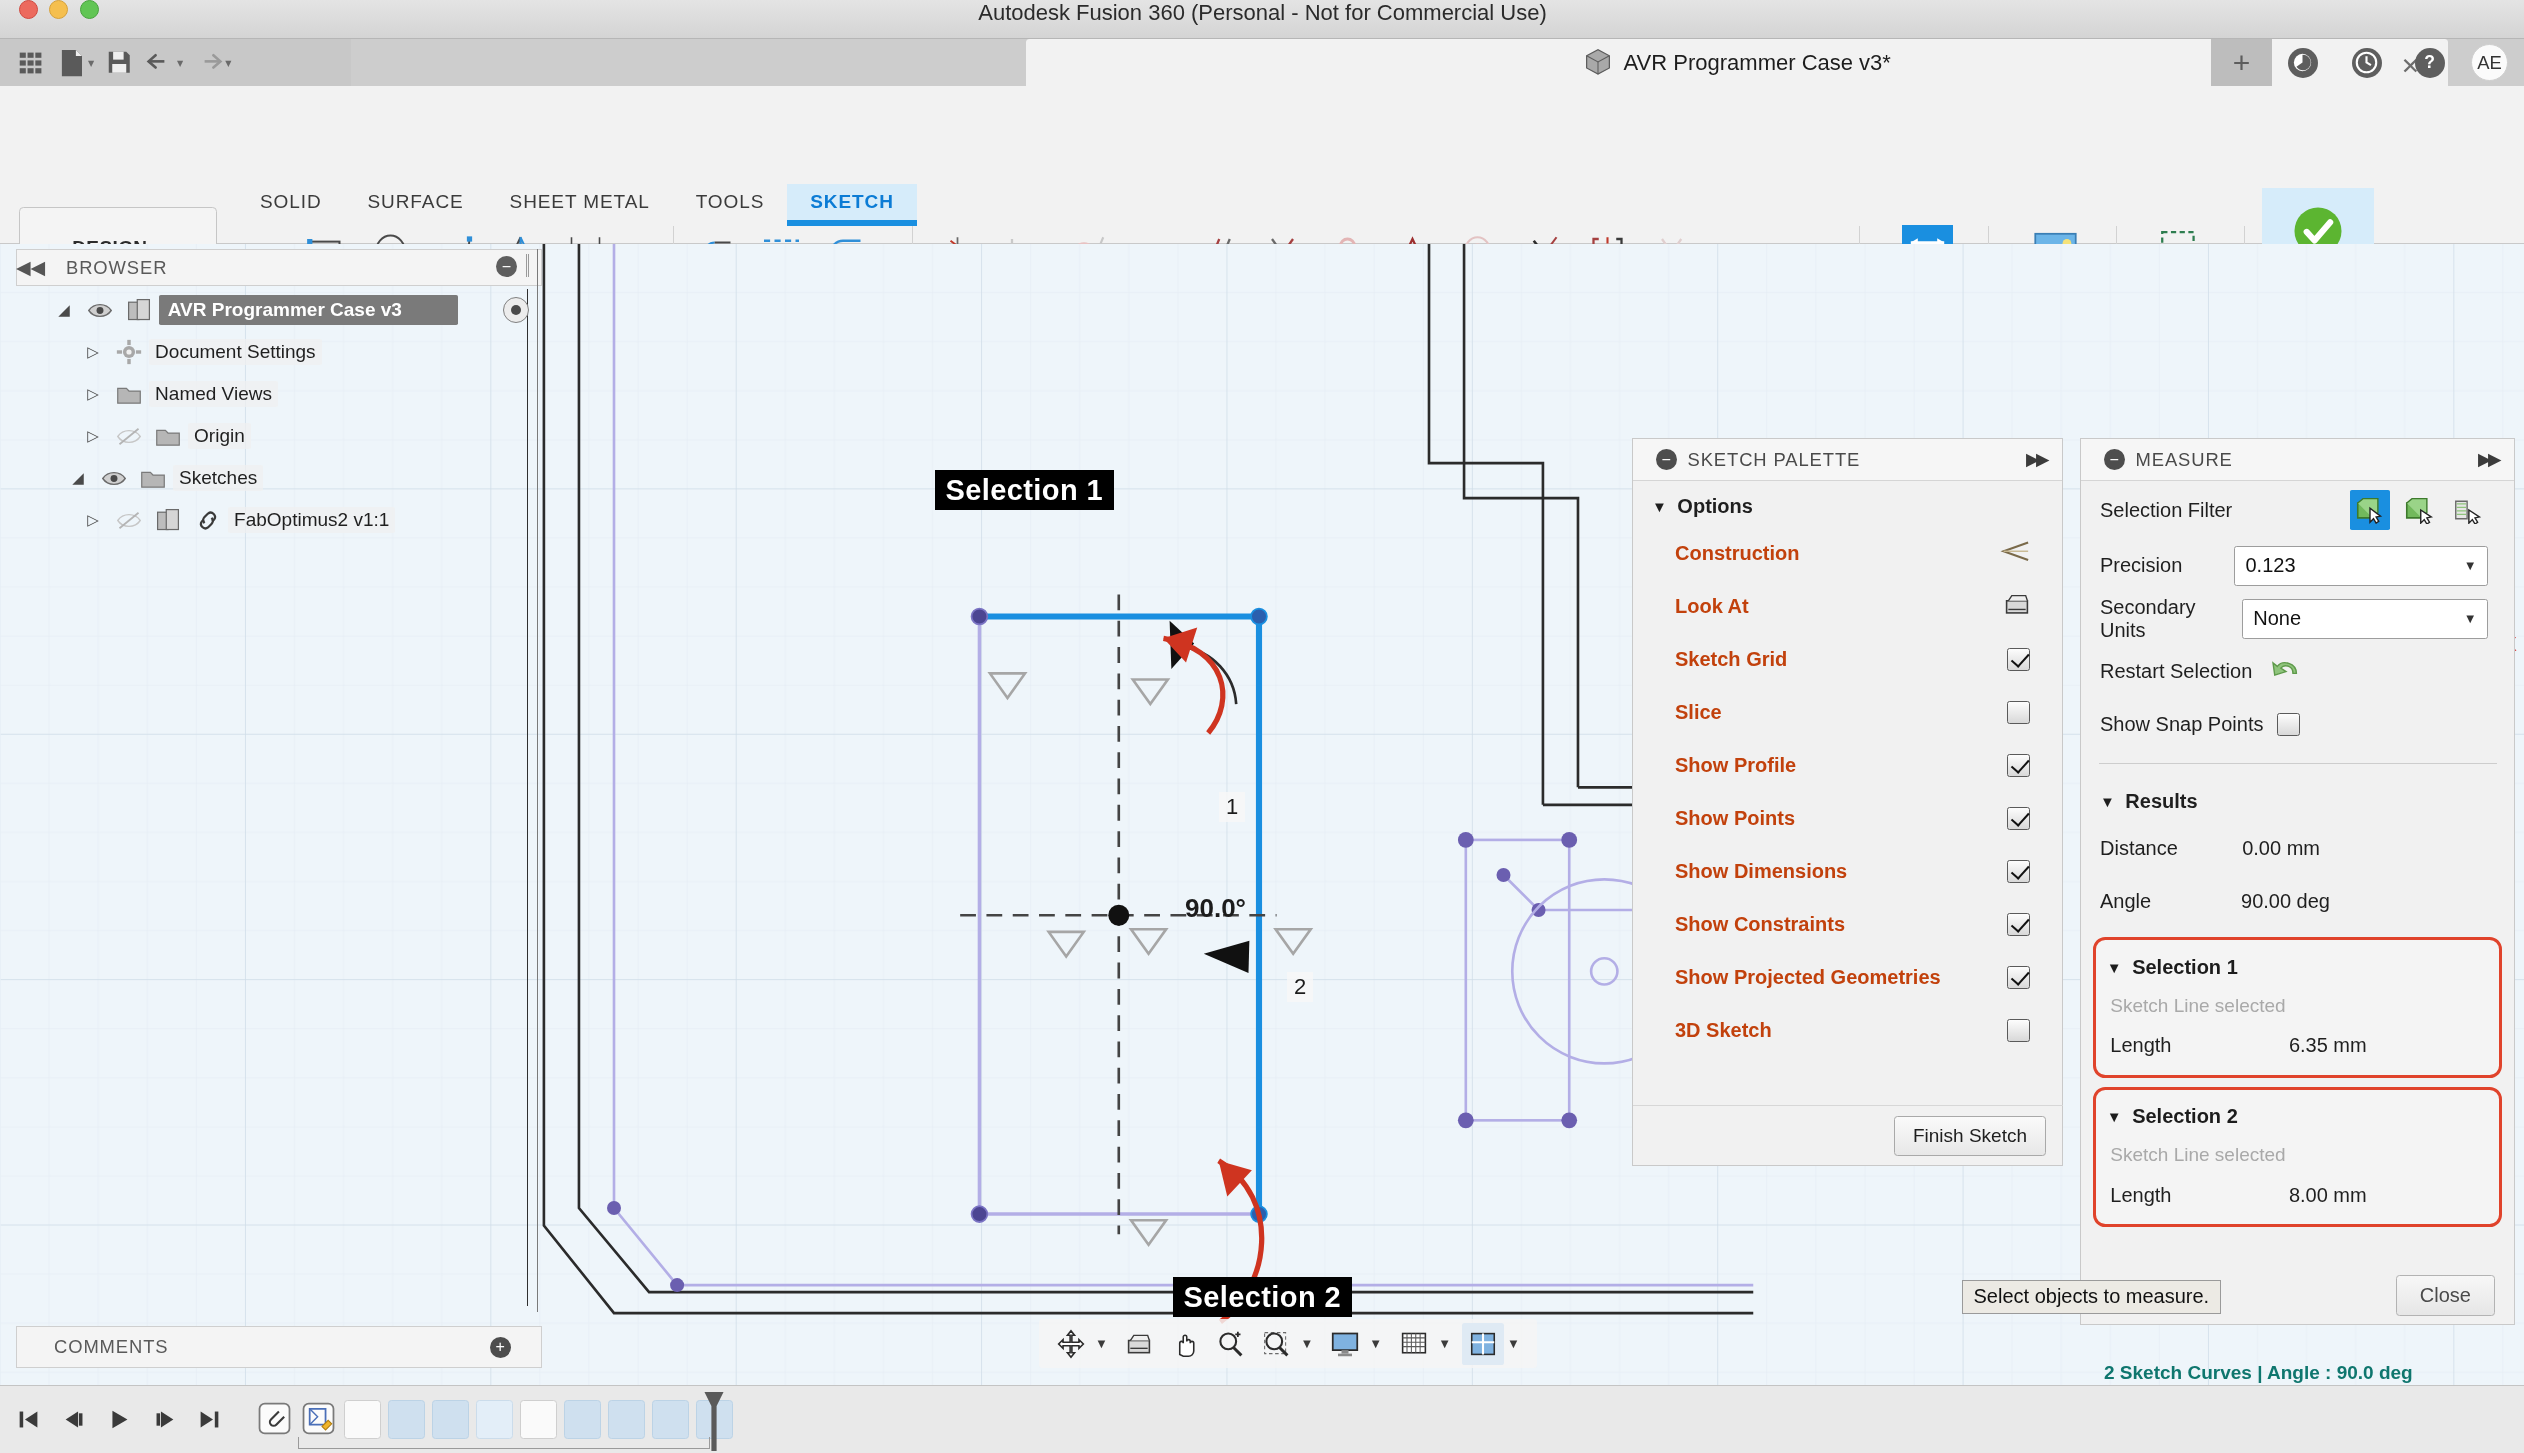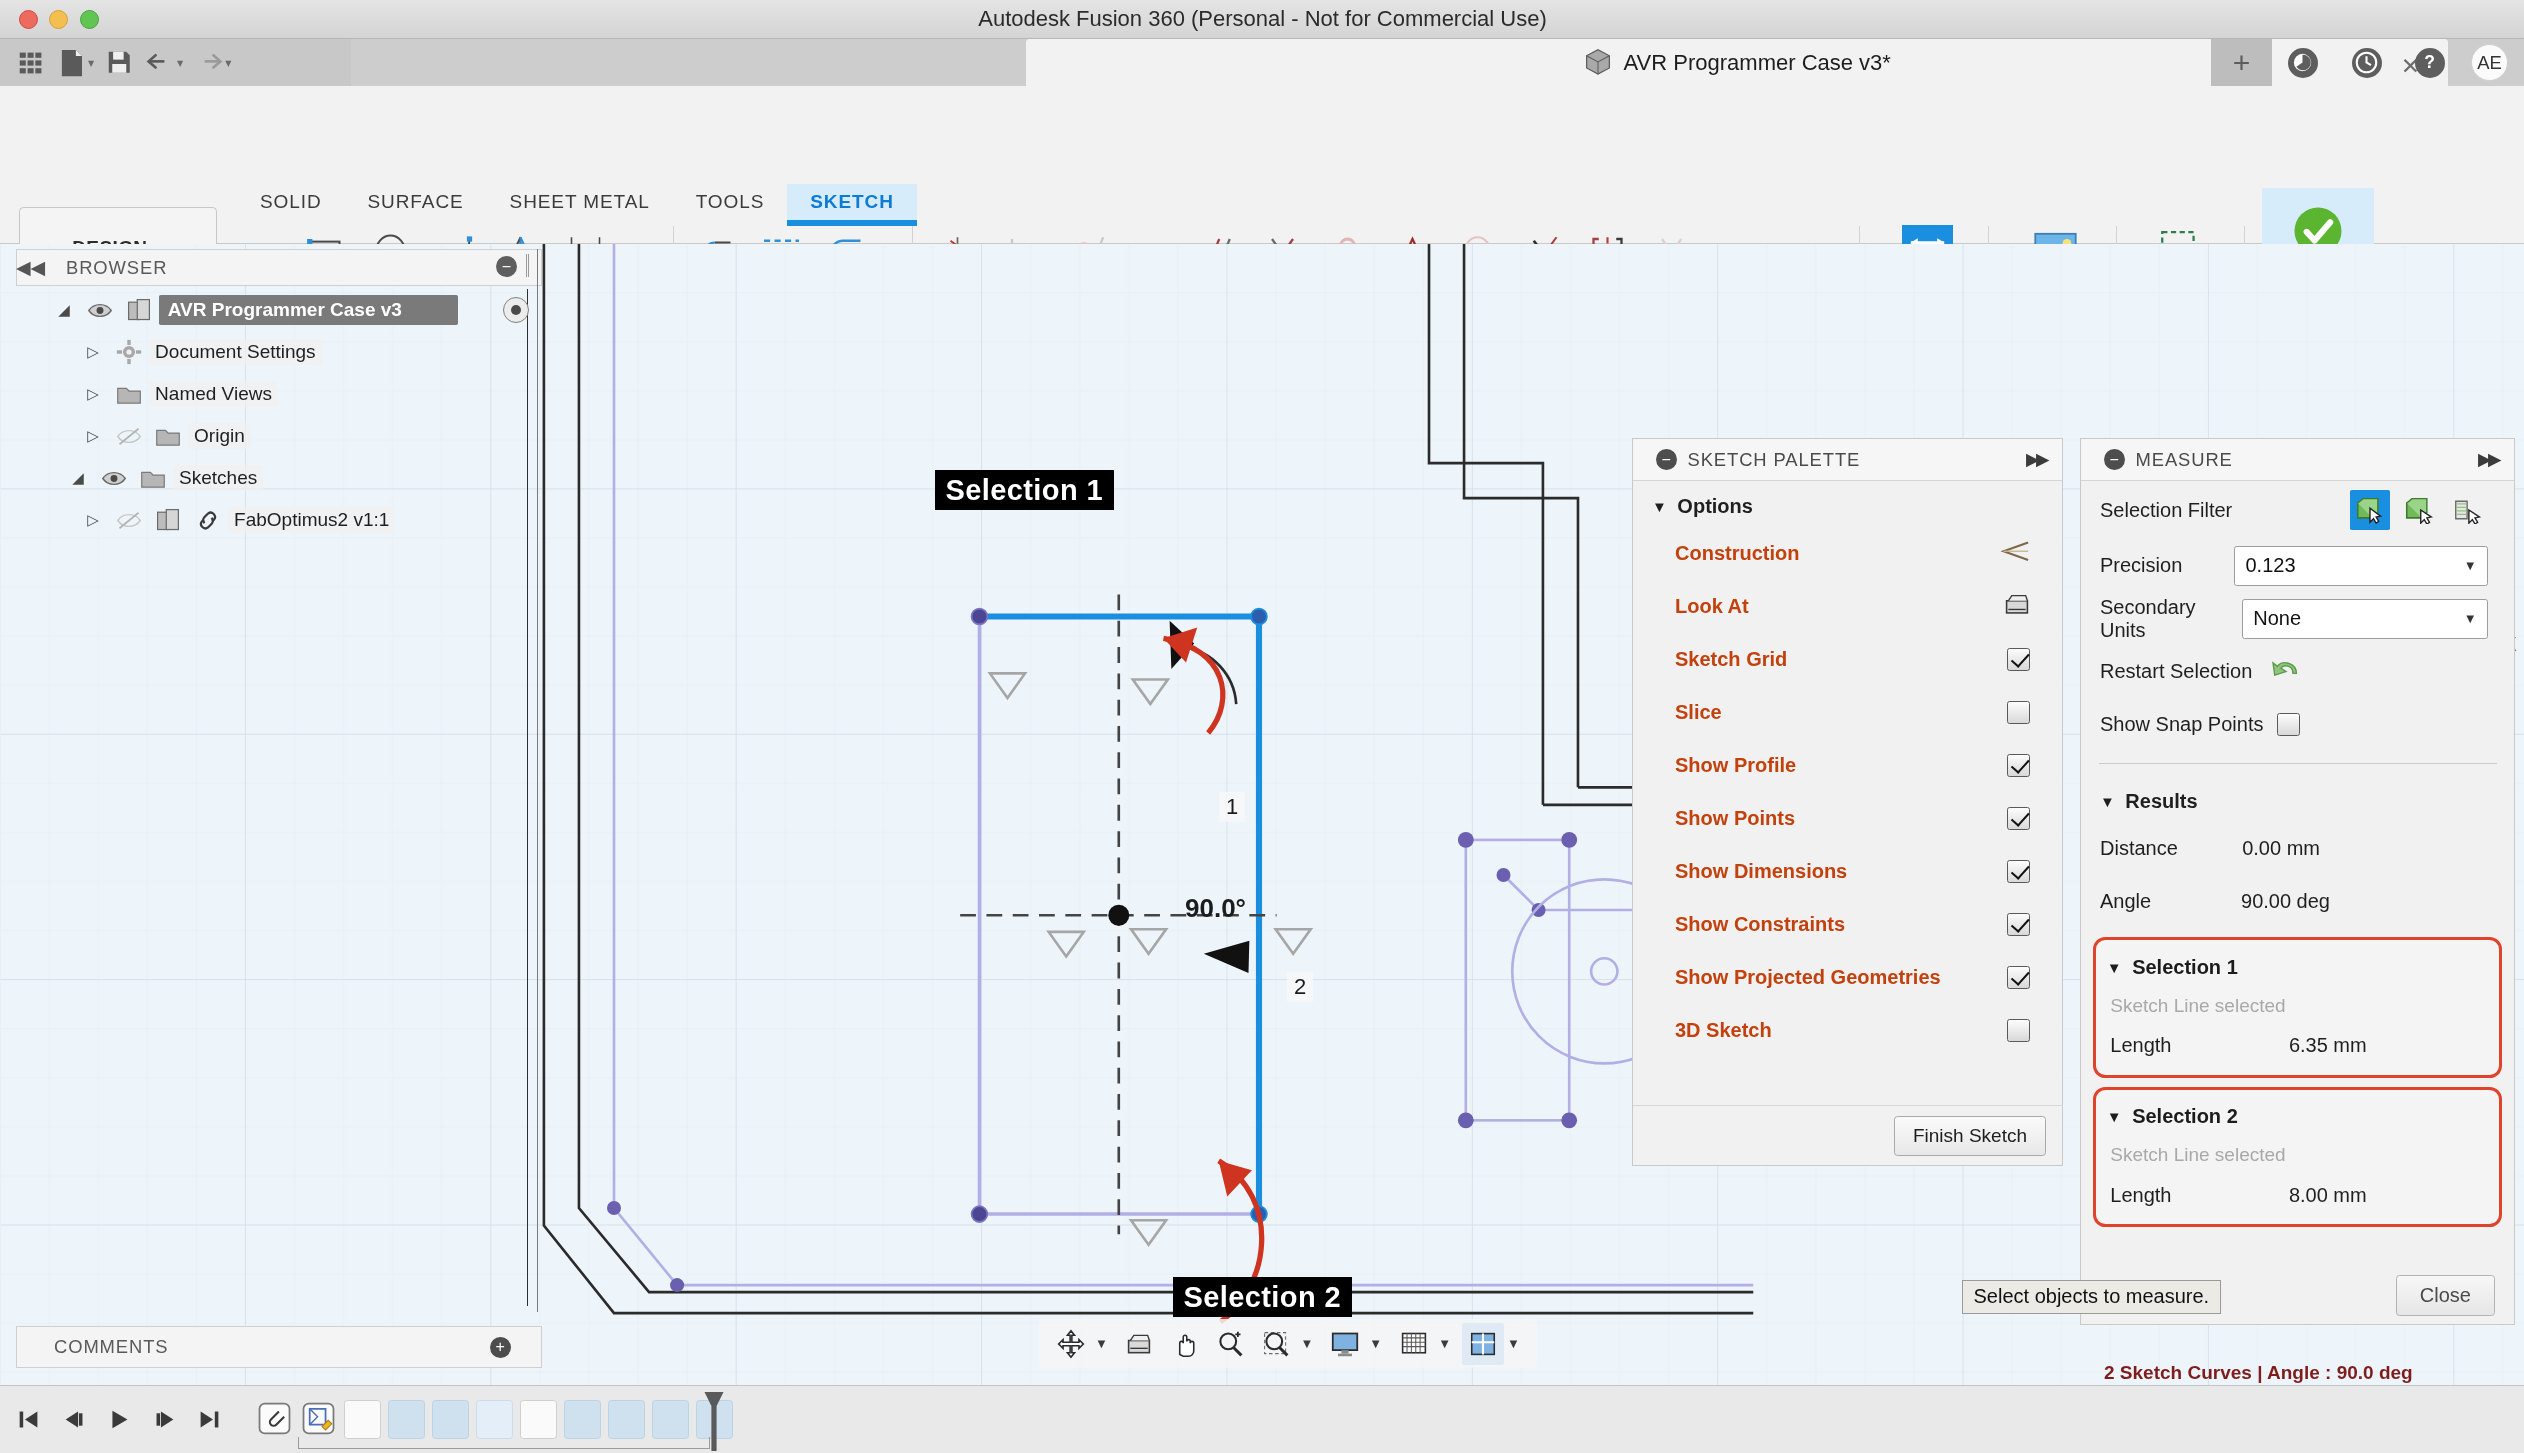--- a/index.html
+++ b/index.html
@@ -2,21 +2,21 @@
 <html style="font-size:14px"><head>
 <meta charset="utf-8">
 <style>
   * { box-sizing: border-box; margin:0; padding:0; }
   html,body { width:2525px; height:1454px; overflow:hidden;
     font-family:"Liberation Sans", sans-serif; background:#e8e8e8; }
 
   
   .titlebar { position:absolute; left:0; top:0; width:2525px; height:39px;
     background:linear-gradient(#e4e4e4,#d4d4d4); border-bottom:0.9px solid #b6b6b6;
-    display:flex; align-items:center; }
+    display:flex; }
   .traffic { display:flex; gap:11.4px; margin-left:19px; }
   .tl { width:19px; height:19px; border-radius:50%; }
   .tl.r{background:#ec6a5e;border:0.9px solid #d04a40;}
   .tl.y{background:#f5bf4f;border:0.9px solid #d6a13a;}
   .tl.g{background:#61c554;border:0.9px solid #48a33e;}
   .apptitle { position:absolute; left:0; width:2525px; text-align:center;
     font-size:22px; color:#2b2b2b; }
 
   
   .qarow { position:absolute; left:0; top:39px; width:2525px; height:47px;
@@ -150,21 +150,21 @@
     padding:10.5px 0 7px 10.5px;}
   .selbox .ssub{font-size:19px;color:#a9a9a9;padding:8.8px 0 8.8px 14px;}
   .selbox .srow{display:flex;font-size:20px;color:#1f1f1f;padding:8.8px 0 12.3px 14px;}
   .selbox .srow .sv{margin-left:auto;margin-right:132px;}
   .mfoot{position:absolute;left:0;bottom:0;width:433px;height:58px;
     display:flex;align-items:center;justify-content:flex-end;padding-right:19px;}
   .closebtn{border:0.9px solid #b3b3b3;border-radius:3.5px;background:linear-gradient(#f7f7f7,#e6e6e6);
     font-size:20px;color:#4a4a4a;padding:8px 23px;}
   .tooltip{position:absolute;left:1962px;top:1280px;background:#eceae4;
     border:0.9px solid #9a9a9a;font-size:20px;color:#111;padding:4.4px 10.5px;}
-  .statusbar{position:absolute;left:2104px;top:1362px;font-size:19px;font-weight:bold;color:#7f1d1d;}
+  .statusbar{position:absolute;left:2104px;top:1362px;font-size:19px;font-weight:bold;color:#0f766e;}
 
   
   .navbar{position:absolute;left:1039px;top:1319px;height:49px;
     background:rgba(245,245,245,.85);border-radius:3.5px;display:flex;align-items:center;
     padding:0 10.5px;gap:3.5px;}
   .nb{width:42px;height:42px;display:flex;align-items:center;justify-content:center;}
   .nbc{font-size:13px;color:#3b3b3b;margin-right:7px;}
 
   
   .timeline{position:absolute;left:0;top:1385px;width:2525px;height:68px;

